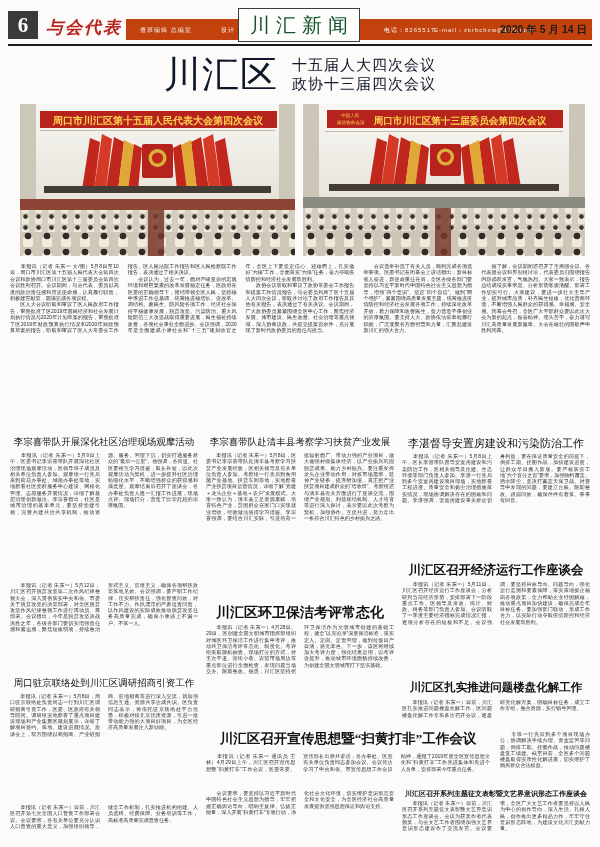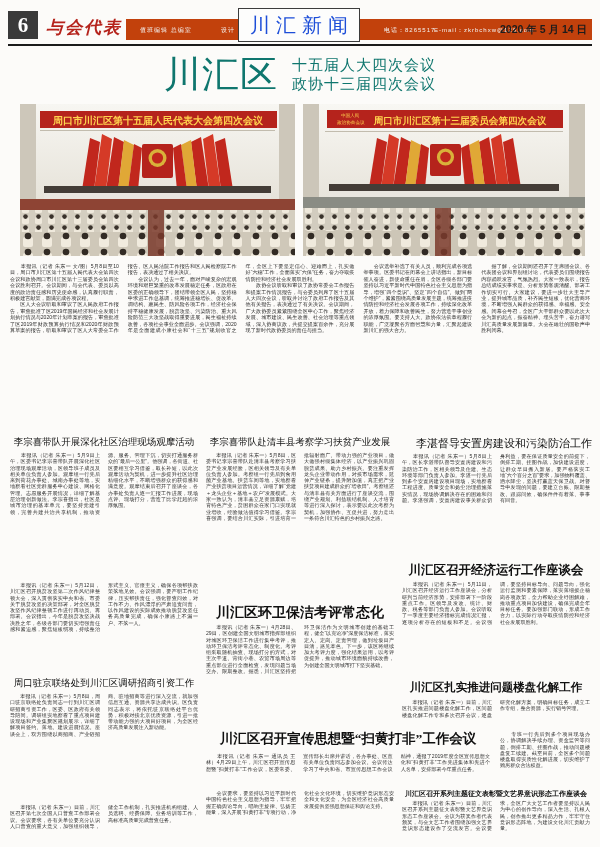--- a/index.html
+++ b/index.html
@@ -27,28 +27,28 @@
   .s1 { left:14px; } .s2 { left:95px; }
   .s3 { left:258px; } .s4 { left:308px; }
   .hdate { position:absolute; right:5px; top:4px; font-size:10.5px; font-weight:bold; color:#1c1c1c; white-space:nowrap; }
   .edition-box {
     position:absolute; left:230px; top:0; width:122px; height:34px;
     background:#fdfdfc; border:1px solid #3c3c3c;
     display:flex; align-items:center; justify-content:center;
   }
   .edition-box span {
     font-family:"Liberation Serif", serif; font-size:20px; letter-spacing:6px;
-    color:#1d4ed8; padding-left:6px;
+    color:#14532d; padding-left:6px;
   }
   .header-rule { position:absolute; left:0; right:0; top:36px; height:2px; background:#1b1b1b; }
   
   .headline {
     position:absolute; top:49px; left:0; right:0; height:52px;
     display:flex; align-items:center; justify-content:center; gap:14px;
-    font-family:"Liberation Serif", serif; color:#0f766e;
+    font-family:"Liberation Serif", serif; color:#0f172a;
   }
   .hl-big { font-size:37px; letter-spacing:1px; }
   .hl-mid { display:flex; flex-direction:column; justify-content:center; font-size:15px; line-height:1.3; letter-spacing:1px; }
   
   .photo { position:absolute; top:104px; height:152px; background:#eab308; }
   .photo.left  { left:20px;  width:275px; }
   .photo.right { left:303px; width:282px; }
   .photo svg { display:block; width:100%; height:100%; }
   
   .maincols {
@@ -232,21 +232,21 @@
   <div class="art-title t-reg" style="left:206px; top:436px;">李宗喜带队赴清丰县考察学习扶贫产业发展</div>
   <div class="art-body" style="left:206px; top:452px; height:146px;">　　本报讯（记者 朱东一）5月8日，区委书记李宗喜带队赴清丰县考察学习扶贫产业发展经验，区相关领导及有关单位负责人参加。考察组一行先后到食用菌产业基地、扶贫车间等地，实地察看产业扶贫项目运营情况，详细了解“党建＋龙头企业＋基地＋农户”发展模式。大家一致认为，清丰县立足资源禀赋，培育特色产业，贫困群众在家门口实现就业增收，经验做法值得学习借鉴。李宗喜强调，要结合川汇实际，引进培育一批辐射面广、带动力强的产业项目，做大做强村级集体经济，以产业振兴巩固脱贫成果、助力乡村振兴。要注重发挥龙头企业带动作用，对接市场需求，延伸产业链条，提升附加值，真正把产业扶贫项目建成群众的“增收田”。考察组还与清丰县有关方面进行了座谈交流，围绕产业规划、利益联结机制、人才培育等进行深入探讨，表示要以此次考察为契机，加强协作、互促共进，努力走出一条符合川汇特色的乡村振兴之路。</div>
 
   <div class="art-title t-bold" style="left:206px; top:604px; font-size:14px;">川汇区环卫保洁考评常态化</div>
   <div class="art-body" style="left:206px; top:624px; height:98px;">　　本报讯（记者 朱东一）4月28日、29日，区创建全国文明城市指挥部组织对城区环卫保洁工作进行集中考评，推动环卫保洁考评常态化、制度化。考评组采取随机抽查、现场打分的方式，对主次干道、背街小巷、农贸市场周边等重点部位进行全面检查，发现问题当场交办、限期整改。据悉，川汇区坚持把环卫保洁作为文明城市创建的基础工程，健全“以克论净”深度保洁标准，落实定人、定岗、定责管理，做到垃圾日产日清，路见本色。下一步，该区将继续加大考评力度，强化结果运用，以考评促提升，推动城市环境面貌持续改善，为创建全国文明城市打下坚实基础。</div>
 
   <div class="art-title t-bold" style="left:206px; top:730px; width:284px; font-size:13.5px;">川汇区召开宣传思想暨“扫黄打非”工作会议</div>
   <div class="art-body three-col" style="left:206px; top:753px; width:284px; height:33px;">　　本报讯（记者 朱东一 通讯员 王林）4月29日上午，川汇区召开宣传思想暨“扫黄打非”工作会议，区委常委、宣传部长出席并讲话，各办事处、区直有关单位负责同志参加会议。会议传达学习了中央和省、市宣传思想工作会议精神，通报了2019年度全区宣传思想文化和“扫黄打非”工作先进集体和先进个人名单，安排部署今年重点任务。</div>
   <div class="art-body" style="left:206px; top:790px; height:54px;">　　会议要求，要坚持以习近平新时代中国特色社会主义思想为指导，牢牢把握正确舆论导向，唱响主旋律、弘扬正能量，深入开展“扫黄打非”专项行动，净化社会文化环境，切实维护意识形态安全和文化安全，为全区经济社会高质量发展提供坚强思想保证和舆论支持。</div>
 
-  <div class="art-title t-reg" style="left:402px; top:436px; font-size:11px;margin-left:8px;">李湛督导安置房建设和污染防治工作</div>
+  <div class="art-title t-reg" style="left:402px; top:436px; font-size:11px;">李湛督导安置房建设和污染防治工作</div>
   <div class="art-body" style="left:402px; top:453px; height:104px;">　　本报讯（记者 朱东一）5月8日上午，区长李湛带队督导安置房建设和污染防治工作，区相关领导及住建、生态环境等部门负责人参加。李湛一行先后到多个安置房建设项目现场，实地察看工程进度、质量安全和扬尘治理措施落实情况，现场协调解决存在的困难和问题。李湛强调，安置房建设事关群众切身利益，要在保证质量安全的前提下，倒排工期、挂图作战，加快建设进度，让群众早日搬入新居。要严格落实工地“六个百分之百”要求，加强物料覆盖、洒水降尘，坚决打赢蓝天保卫战。对督导中发现的问题，要建立台账、限期整改、跟踪问效，确保件件有着落、事事有回音。</div>
 
   <div class="art-title t-bold" style="left:402px; top:562px; font-size:12.5px;">川汇区召开经济运行工作座谈会</div>
   <div class="art-body" style="left:402px; top:581px; height:92px;">　　本报讯（记者 朱东一）5月11日，川汇区召开经济运行工作座谈会，分析研判当前经济形势，安排部署下一阶段重点工作。区领导及发改、统计、财政、税务等部门负责人参加。会议听取了一季度主要经济指标完成情况汇报，逐项分析存在的短板和不足。会议强调，要坚持目标导向、问题导向，强化运行监测和要素保障，落实落细援企稳岗各项政策，全力帮助企业纾困解难，推动重点项目加快建设，确保完成全年目标任务。要加强部门联动，形成工作合力，以实际行动夺取疫情防控和经济社会发展双胜利。</div>
 
   <div class="art-title t-bold" style="left:402px; top:680px; font-size:11.5px;">川汇区扎实推进问题楼盘化解工作</div>
   <div class="art-body" style="left:402px; top:699px; height:28px;">　　本报讯（记者 朱东一）日前，川汇区扎实推进问题楼盘化解工作，区问题楼盘化解工作专班多次召开会议，逐盘研究化解方案，明确目标任务，成立工作专组，整合资源，实行销号管理。</div>
   <div class="art-body one-col" style="left:500px; top:731px; width:90px; height:54px;">　　专班一行先后到多个项目现场办公，协调解决手续办理、资金监管等问题，倒排工期、挂图作战，推动问题楼盘复工续建。截至目前，全区多个问题楼盘取得实质性化解进展，切实维护了购房群众合法权益。</div>
 
   <div class="art-title t-bold" style="left:402px; top:789px; font-size:7px;">川汇区召开系列主题征文表彰暨文艺界意识形态工作座谈会</div>

